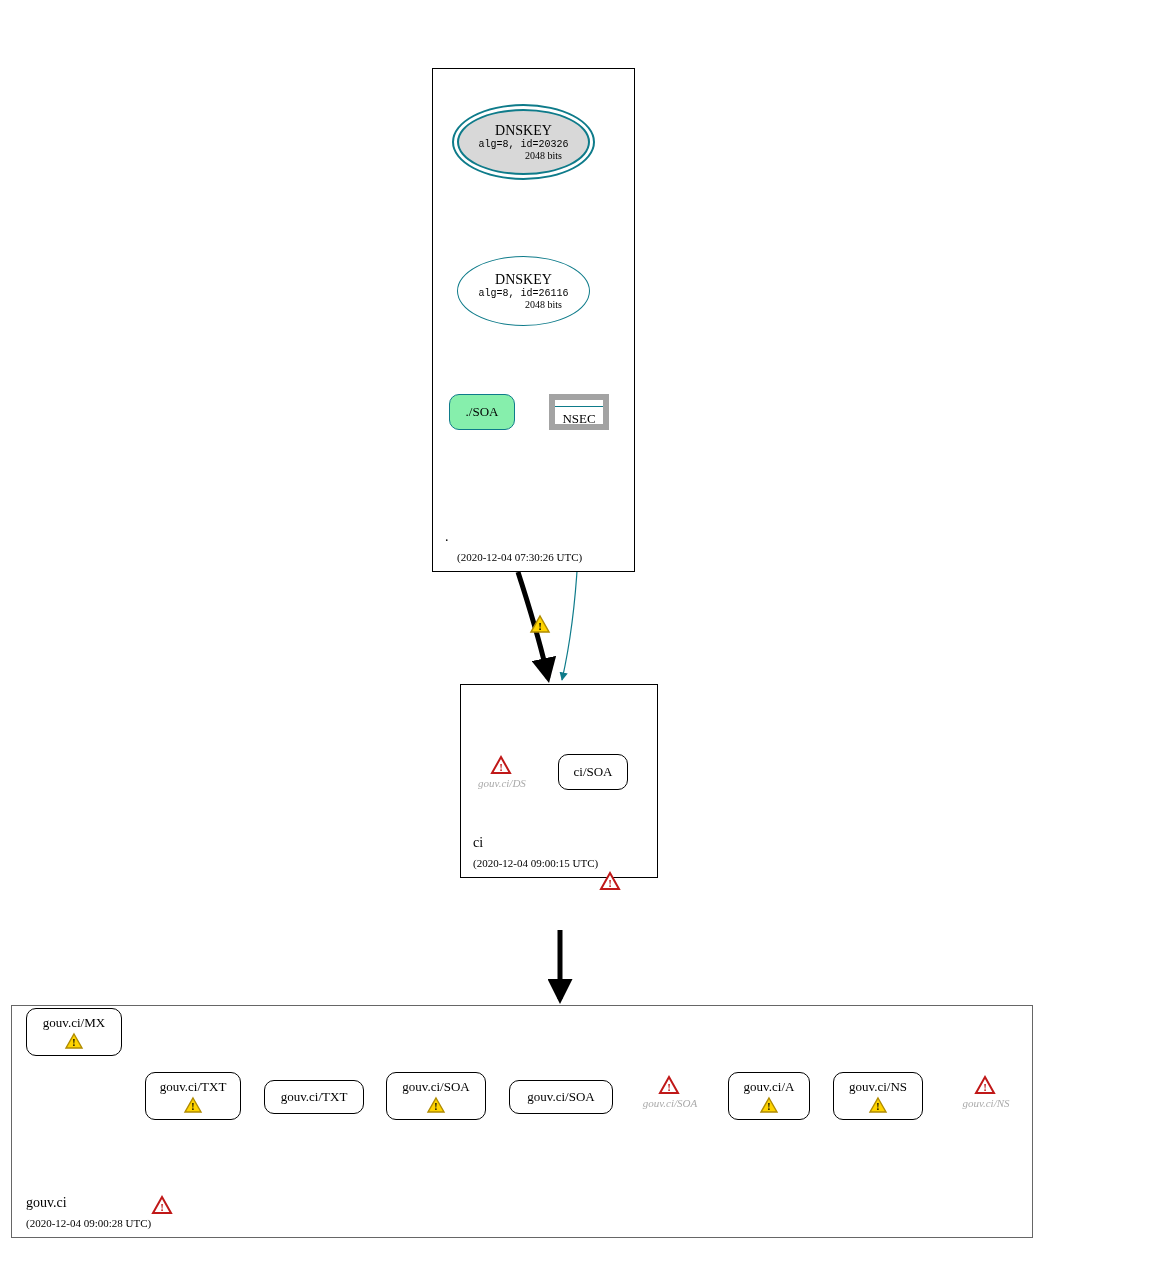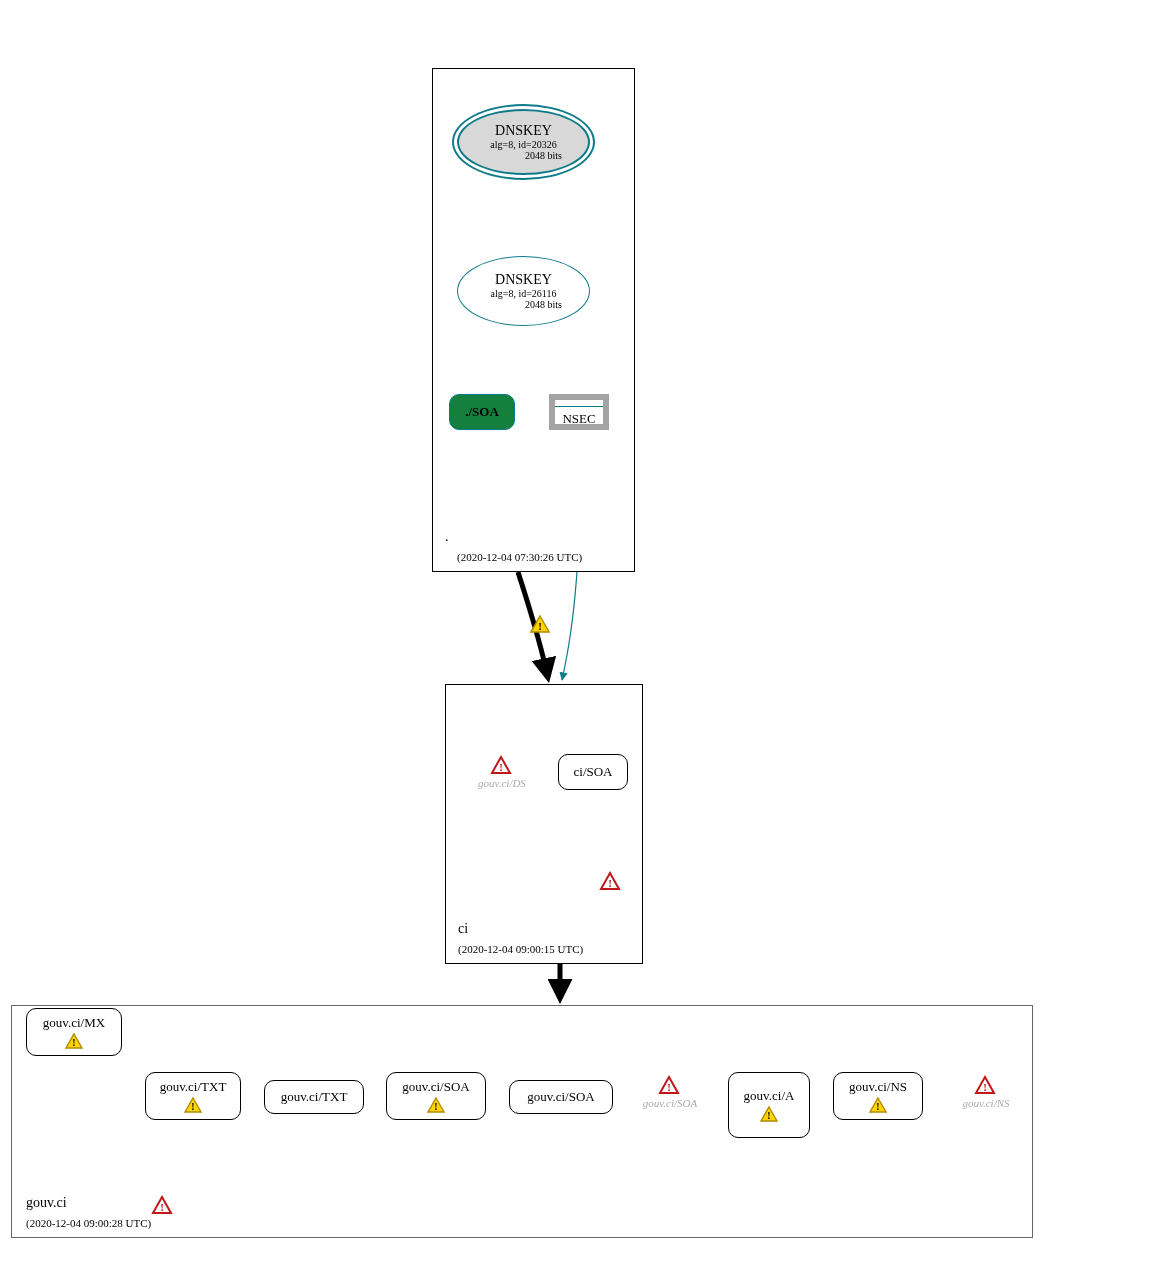--- a/index.html
+++ b/index.html
@@ -36,34 +36,33 @@
     align-items: center;
     box-sizing: border-box;
     text-align:left;
     line-height:1.1;
   }
   .dnskey-outer {
     border: 2px solid #0e7b8a;
   }
   .dnskey-inner-fill { background:#d8d8d8; }
   .dnskey-line1 { font-size: 14px; }
-  .dnskey-line2 { font-size: 10px; }
+  .dnskey-line2 { font-size: 10px; font-family: Liberation Mono, monospace; }
   .dnskey-line3 { font-size: 10px; margin-left: 40px; }
 
   .rrbox {
     position:absolute;
     border:1px solid #0e7b8a;
     border-radius:10px;
     box-sizing:border-box;
     display:flex;
     justify-content:center;
     align-items:center;
     font-size:13px;
-    background:#15803d;
-    font-weight:bold;
+    background:#86efac;
   }
   .nsec-box {
     position:absolute;
     border:6px solid #a3a3a3;
     box-sizing:border-box;
     text-align:center;
     font-size:13px;
     background:#fff;
   }
   .nsec-box .bar {
@@ -151,21 +150,21 @@
 <div class="nsec-box" style="left:549px; top:394px; width:60px; height:36px;">
   <div class="bar"></div>
   <div style="padding-top:4px;">NSEC</div>
 </div>
 
 <svg class="warn-tri" style="left:530px; top:615px;">
   <polygon points="10,1 19,17 1,17" fill="#ffd400" stroke="#b08b00" stroke-width="1.5"></polygon>
   <text x="10" y="15" font-size="11" font-weight="bold" text-anchor="middle" fill="#000">!</text>
 </svg>
 
-<div class="zone-box" style="left:445px; top:684px; width:198px; height:280px;">
+<div class="zone-box" style="left:460px; top:684px; width:198px; height:194px;">
   <span class="zone-label" style="left:12px; bottom:26px;">ci</span>
   <span class="zone-ts" style="left:12px; bottom:8px;">(2020-12-04 09:00:15 UTC)</span>
 </div>
 
 <svg class="warn-tri" style="left:491px; top:756px;">
   <polygon points="10,1 19,17 1,17" fill="#fff" stroke="#c01818" stroke-width="2"></polygon>
   <text x="10" y="15" font-size="11" font-weight="bold" text-anchor="middle" fill="#c01818">!</text>
 </svg>
 <div class="ghost-label" style="left:472px; top:777px; width:60px;">gouv.ci/DS</div>
 
@@ -212,21 +211,21 @@
 <div class="plain-rr" style="left:509px; top:1080px; width:104px; height:34px;">
   <span>gouv.ci/SOA</span>
 </div>
 
 <svg class="warn-tri" style="left:659px; top:1076px;">
   <polygon points="10,1 19,17 1,17" fill="#fff" stroke="#c01818" stroke-width="2"></polygon>
   <text x="10" y="15" font-size="11" font-weight="bold" text-anchor="middle" fill="#c01818">!</text>
 </svg>
 <div class="ghost-label" style="left:634px; top:1097px; width:72px;">gouv.ci/SOA</div>
 
-<div class="plain-rr" style="left:728px; top:1072px; width:82px; height:66px;justify-content:center;">
+<div class="plain-rr" style="left:728px; top:1072px; width:82px; height:48px;justify-content:center;">
   <span>gouv.ci/A</span>
   <svg width="18" height="16" style="margin-top:2px;">
       <polygon points="9,1 17,15 1,15" fill="#ffd400" stroke="#b08b00" stroke-width="1.4"></polygon>
       <text x="9" y="13" font-size="10" font-weight="bold" text-anchor="middle" fill="#000">!</text>
     </svg>
 </div>
 
 <div class="plain-rr" style="left:833px; top:1072px; width:90px; height:48px;">
   <span>gouv.ci/NS</span>
   <svg width="18" height="16" style="margin-top:2px;">

